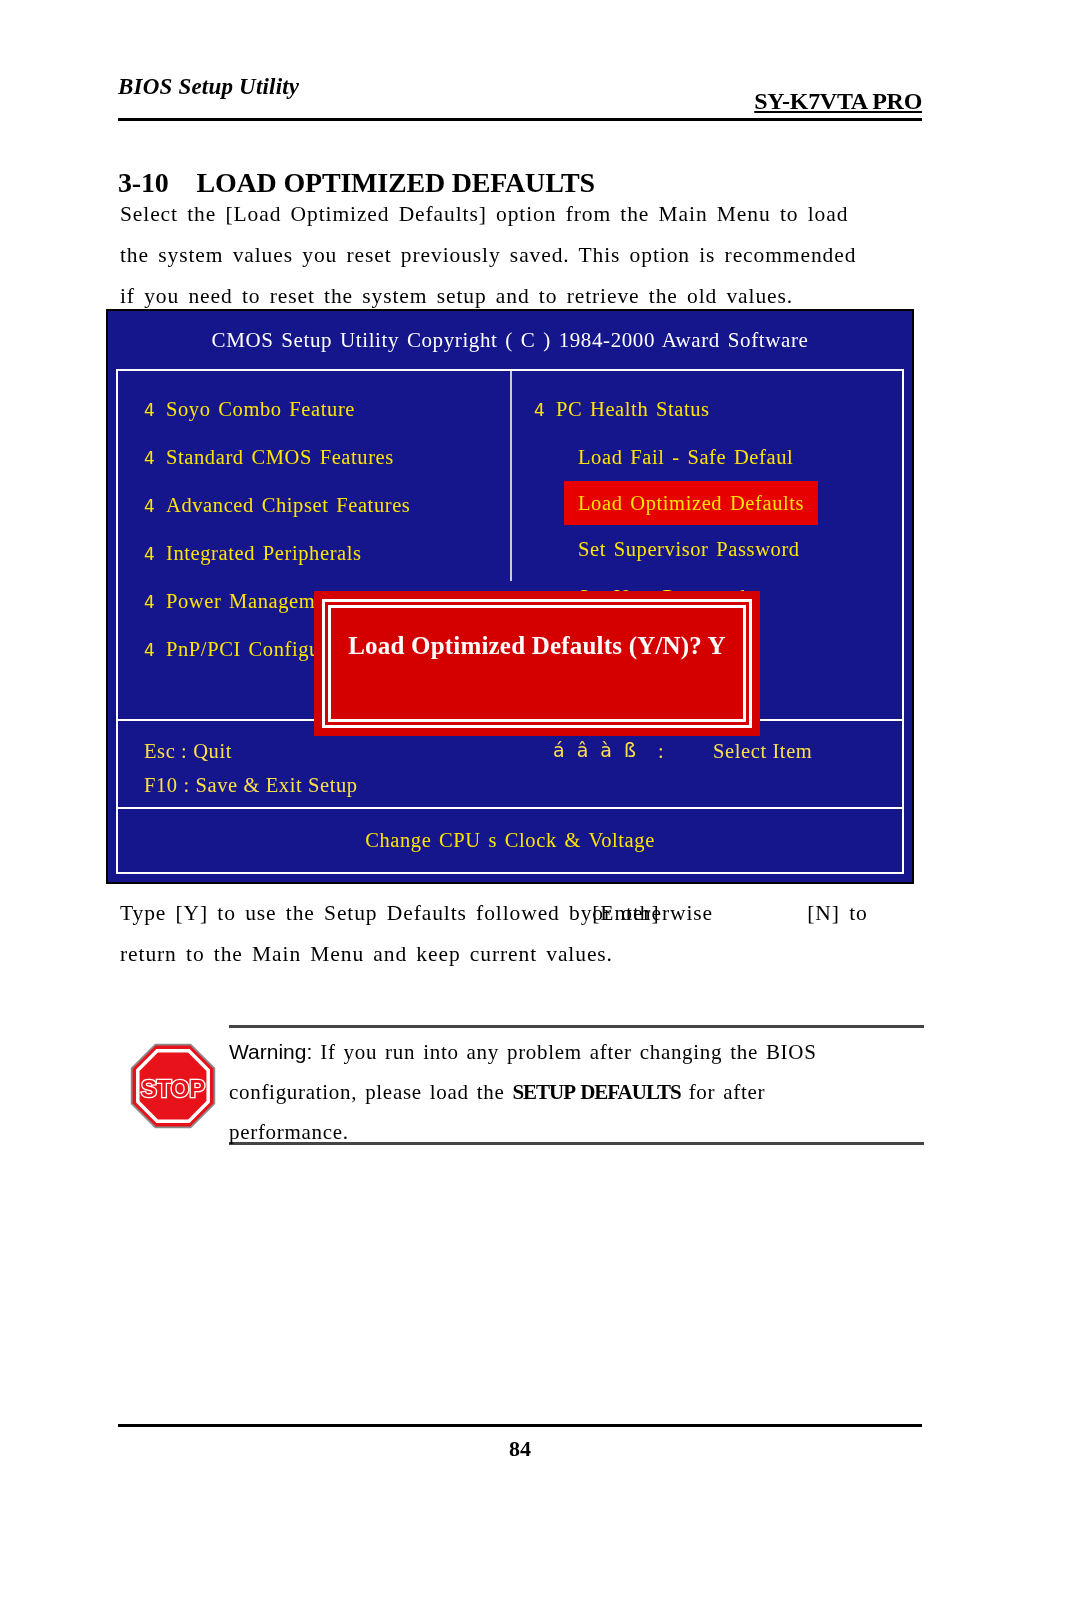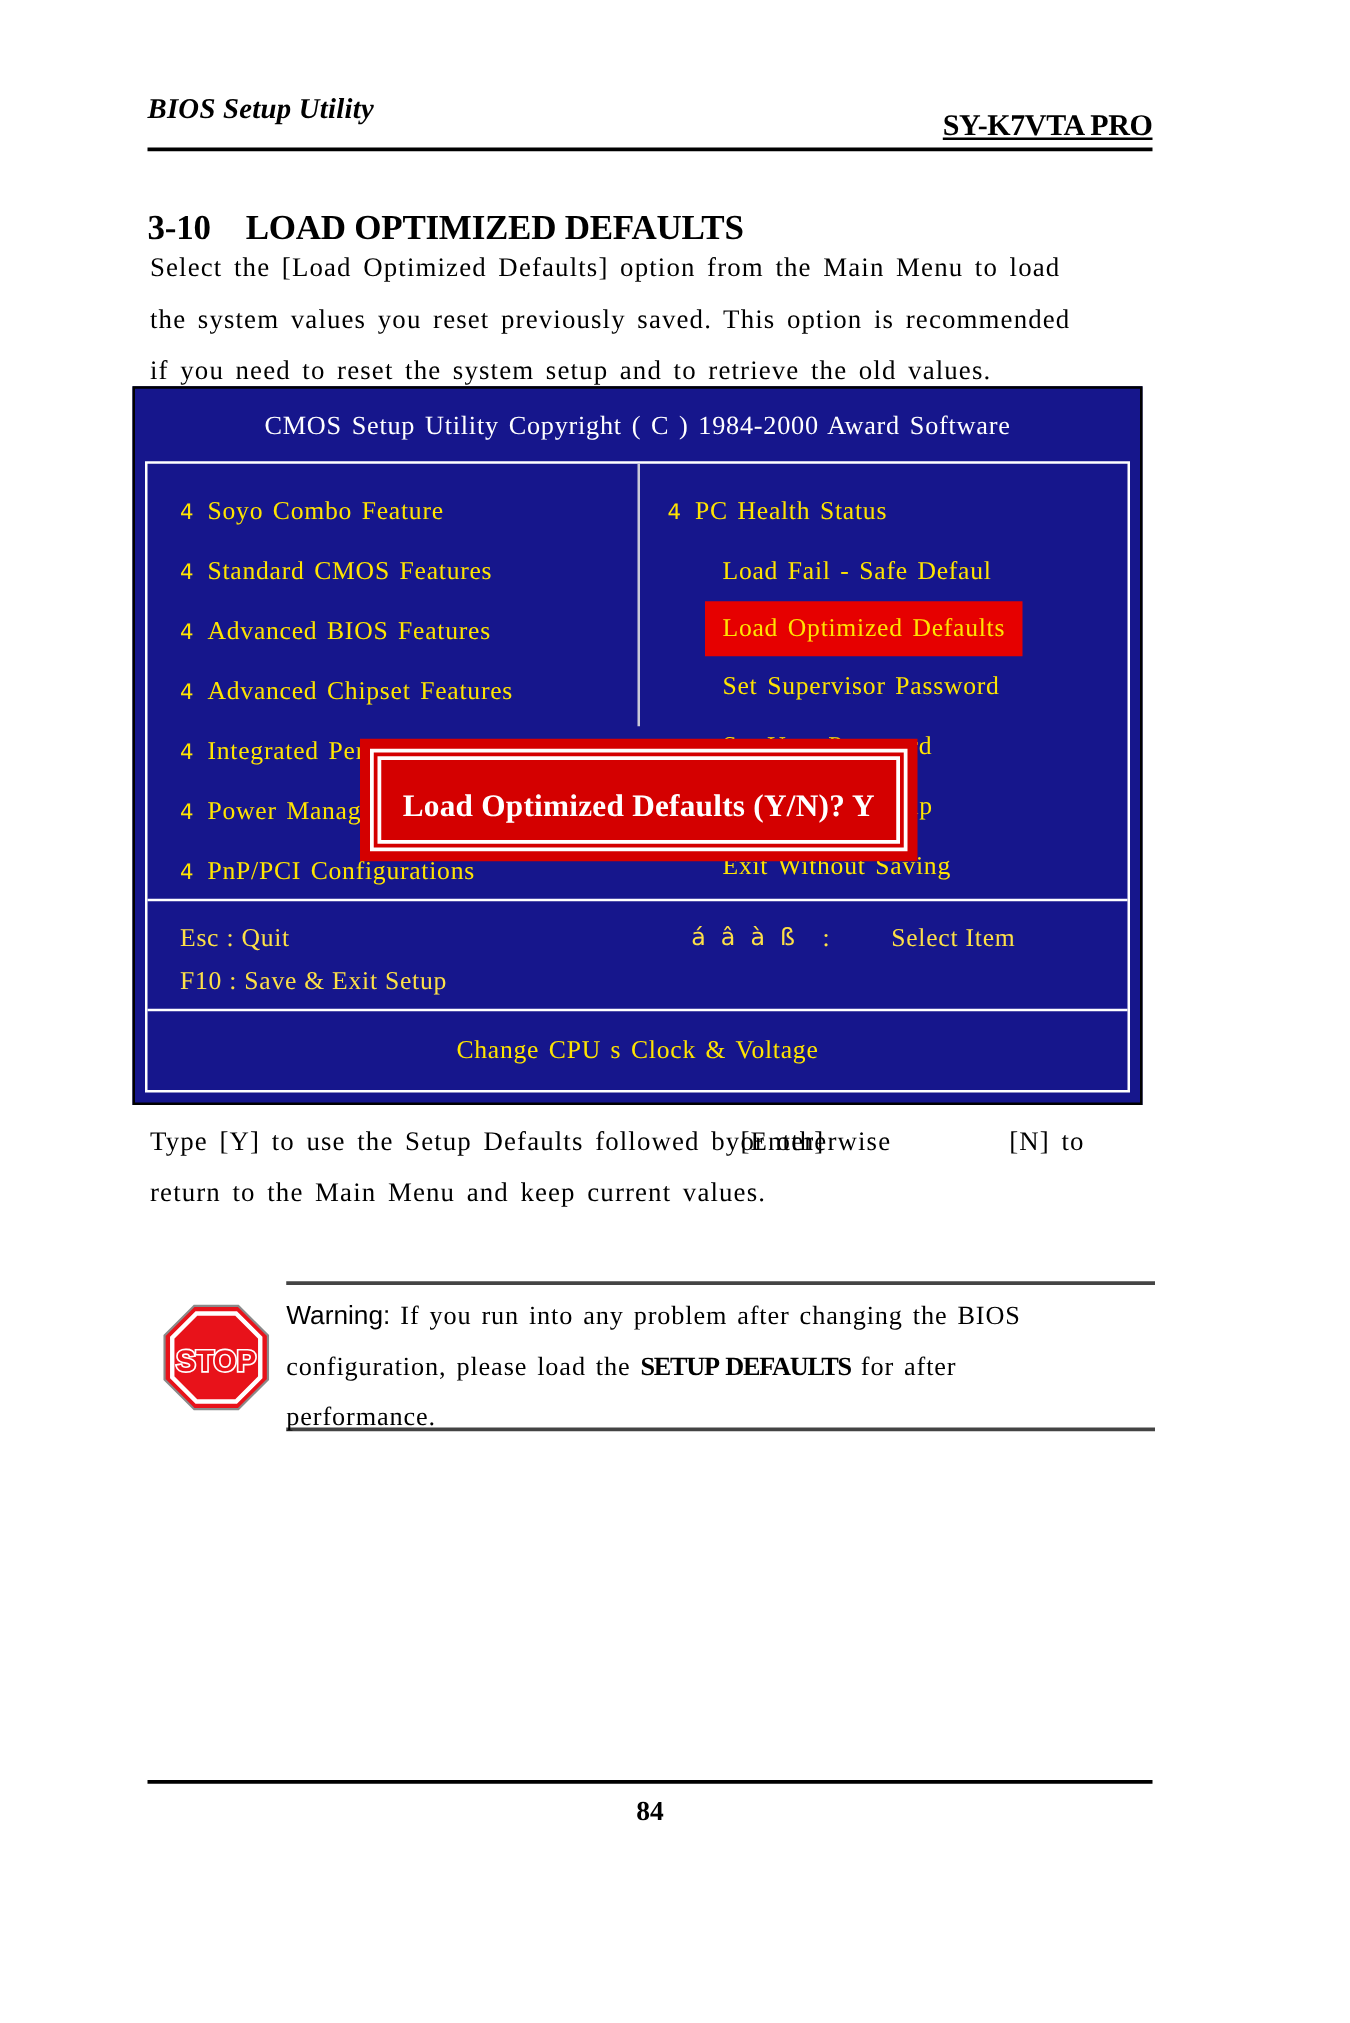--- a/index.html
+++ b/index.html
@@ -201,24 +201,24 @@
     color: #ffe400;
     font-size: 20.5px;
     letter-spacing: .6px;
     word-spacing: 2px;
     white-space: nowrap;
   }
 
   
   .dialog {
     position: absolute;
-    left: 288px;
+    left: 314px;
     top: 591px;
     width: 446px;
-    height: 98px;
+    height: 145px;
     background: #d40000;
     box-sizing: border-box;
     z-index: 20;
   }
   .dialog-border-outer {
     position: absolute;
     left: 8px; top: 8px; right: 8px; bottom: 8px;
     border: 3px solid #ffffff;
   }
   .dialog-border-inner {
@@ -326,23 +326,20 @@
       <div class="col-divider"></div>
 
       <div class="menu-col left">
         <div class="menu-item">
           <span class="marker">4</span><span>Soyo Combo Feature</span>
         </div>
         <div class="menu-item">
           <span class="marker">4</span><span>Standard CMOS Features</span>
         </div>
         <div class="menu-item">
-          <span class="marker">4</span><span>Advanced BIOS Features</span>
-        </div>
-        <div class="menu-item">
           <span class="marker">4</span><span>Advanced Chipset Features</span>
         </div>
         <div class="menu-item">
           <span class="marker">4</span><span>Integrated Peripherals</span>
         </div>
         <div class="menu-item">
           <span class="marker">4</span><span>Power Management Setup</span>
         </div>
         <div class="menu-item">
           <span class="marker">4</span><span>PnP/PCI Configurations</span>

